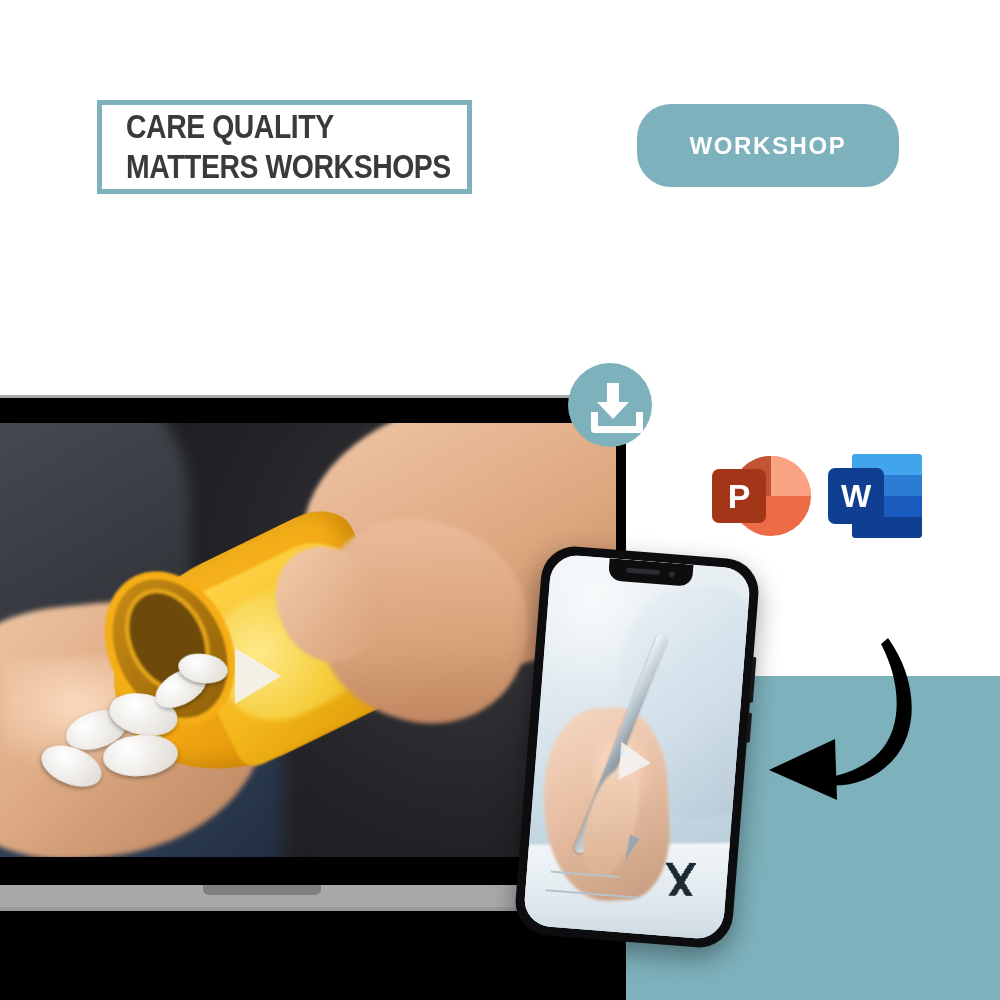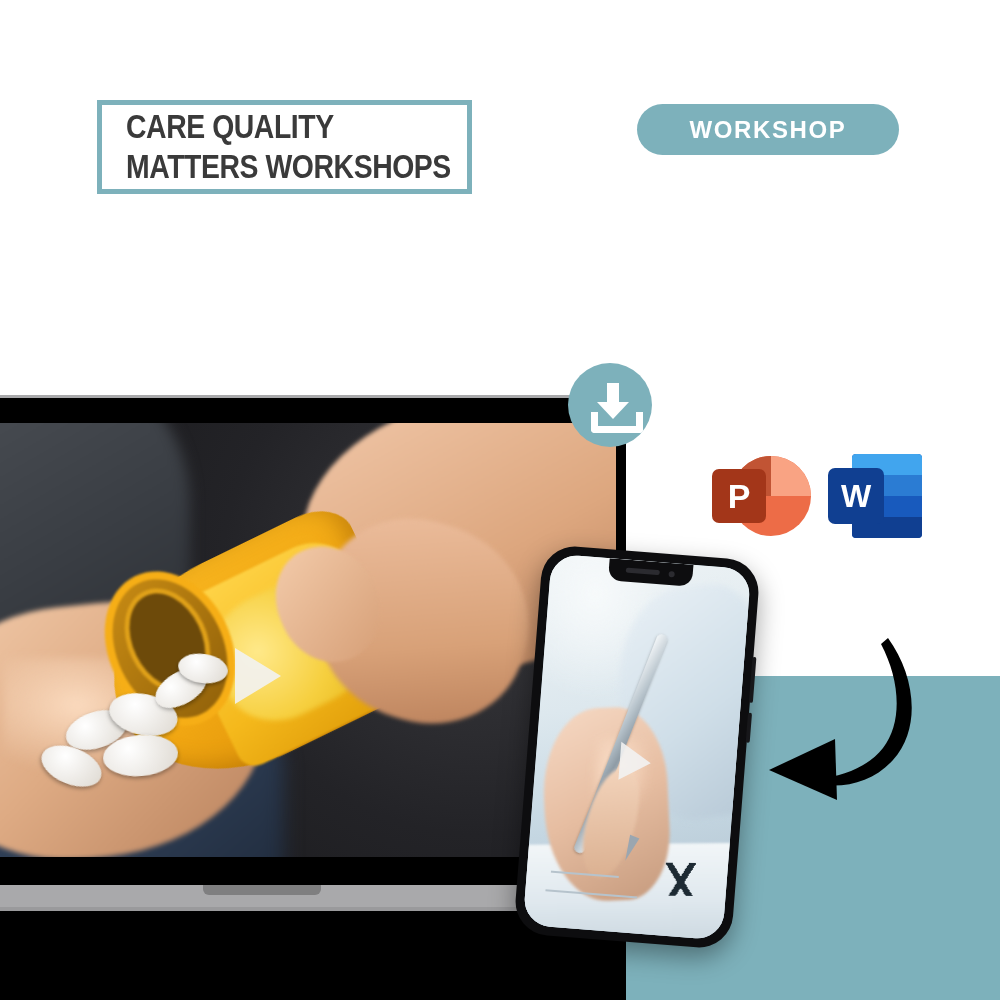--- a/index.html
+++ b/index.html
@@ -17,21 +17,21 @@
   .logo-inner{position:absolute;left:6px;top:5px;right:6px;bottom:5px;
               background:#fff;display:flex;flex-direction:column;justify-content:space-between;
               padding-left:18px;box-sizing:border-box;}
   .logo-l1,.logo-l2{color:#3a3a3a;font-weight:bold;letter-spacing:-0.5px;
                     font-family:"Liberation Sans Narrow","Liberation Sans",sans-serif;
                     transform:scaleX(0.86);transform-origin:left center;white-space:nowrap;}
   .logo-l1{font-size:33px;line-height:34px;}
   .logo-l2{font-size:33px;line-height:34px;}
 
   
-  .pill{position:absolute;left:637px;top:104px;width:262px;height:51px;
+  .pill{position:absolute;left:637px;top:104px;width:262px;height:83px;
         background:#7db1bb;border-radius:34px;display:flex;align-items:center;
         justify-content:center;}
   .pill span{color:#ffffff;font-size:24px;font-weight:bold;letter-spacing:1.6px;}
 
   
   .title{position:absolute;left:99px;top:240px;width:700px;color:#13131a;
          font-size:32px;font-weight:bold;line-height:45px;letter-spacing:-0.2px;}
 
   
   .laptop{position:absolute;left:-10px;top:395px;width:636px;height:500px;}

